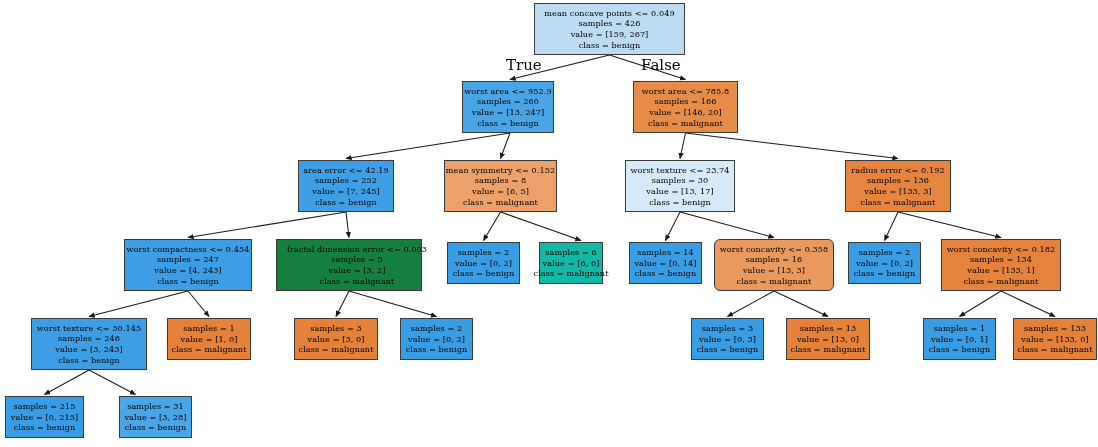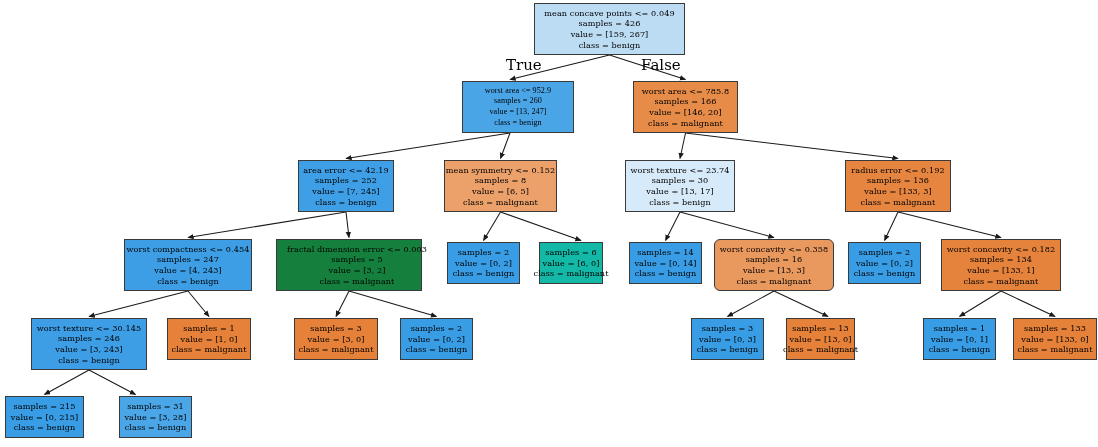--- a/index.html
+++ b/index.html
@@ -85,21 +85,21 @@
         <path d="M1001,291 L1055,316.5" marker-end="url(#arrow)"></path>
       </g>
   </svg>
   <div id="node-layer">
       <div class="node" style="left: 534px; top: 3px; width: 151px; height: 52px; background: rgb(188, 220, 244); border-color: rgb(58, 58, 58);">
         <span class="ln">mean concave points &lt;= 0.049</span>
         <span class="ln">samples = 426</span>
         <span class="ln">value = [159, 267]</span>
         <span class="ln">class = benign</span>
       </div>
-      <div class="node" style="left: 462px; top: 81px; width: 112px; height: 52px; background: rgb(74, 165, 231); border-color: rgb(58, 58, 58); font-family: Liberation Serif, serif;">
+      <div class="node" style="left: 462px; top: 81px; width: 92px; height: 52px; background: rgb(74, 165, 231); border-color: rgb(58, 58, 58);">
         <span class="ln">worst area &lt;= 952.9</span>
         <span class="ln">samples = 260</span>
         <span class="ln">value = [13, 247]</span>
         <span class="ln">class = benign</span>
       </div>
       <div class="node" style="left: 298px; top: 160px; width: 96px; height: 52px; background: rgb(63, 159, 230); border-color: rgb(58, 58, 58);">
         <span class="ln">area error &lt;= 42.19</span>
         <span class="ln">samples = 252</span>
         <span class="ln">value = [7, 245]</span>
         <span class="ln">class = benign</span>
@@ -184,21 +184,21 @@
         <span class="ln">worst concavity &lt;= 0.358</span>
         <span class="ln">samples = 16</span>
         <span class="ln">value = [13, 3]</span>
         <span class="ln">class = malignant</span>
       </div>
       <div class="node" style="left: 691px; top: 318px; width: 73px; height: 42px; background: rgb(57, 157, 229); border-color: rgb(58, 58, 58);">
         <span class="ln">samples = 3</span>
         <span class="ln">value = [0, 3]</span>
         <span class="ln">class = benign</span>
       </div>
-      <div class="node" style="left: 786px; top: 318px; width: 69px; height: 42px; background: rgb(229, 129, 57); border-color: rgb(58, 58, 58);">
+      <div class="node" style="left: 786px; top: 318px; width: 84px; height: 42px; background: rgb(229, 129, 57); border-color: rgb(58, 58, 58);">
         <span class="ln">samples = 13</span>
         <span class="ln">value = [13, 0]</span>
         <span class="ln">class = malignant</span>
       </div>
       <div class="node" style="left: 845px; top: 160px; width: 106px; height: 52px; background: rgb(230, 133, 64); border-color: rgb(58, 58, 58); align-items: center;">
         <span class="ln">radius error &lt;= 0.192</span>
         <span class="ln">samples = 136</span>
         <span class="ln">value = [133, 3]</span>
         <span class="ln">class = malignant</span>
       </div>

